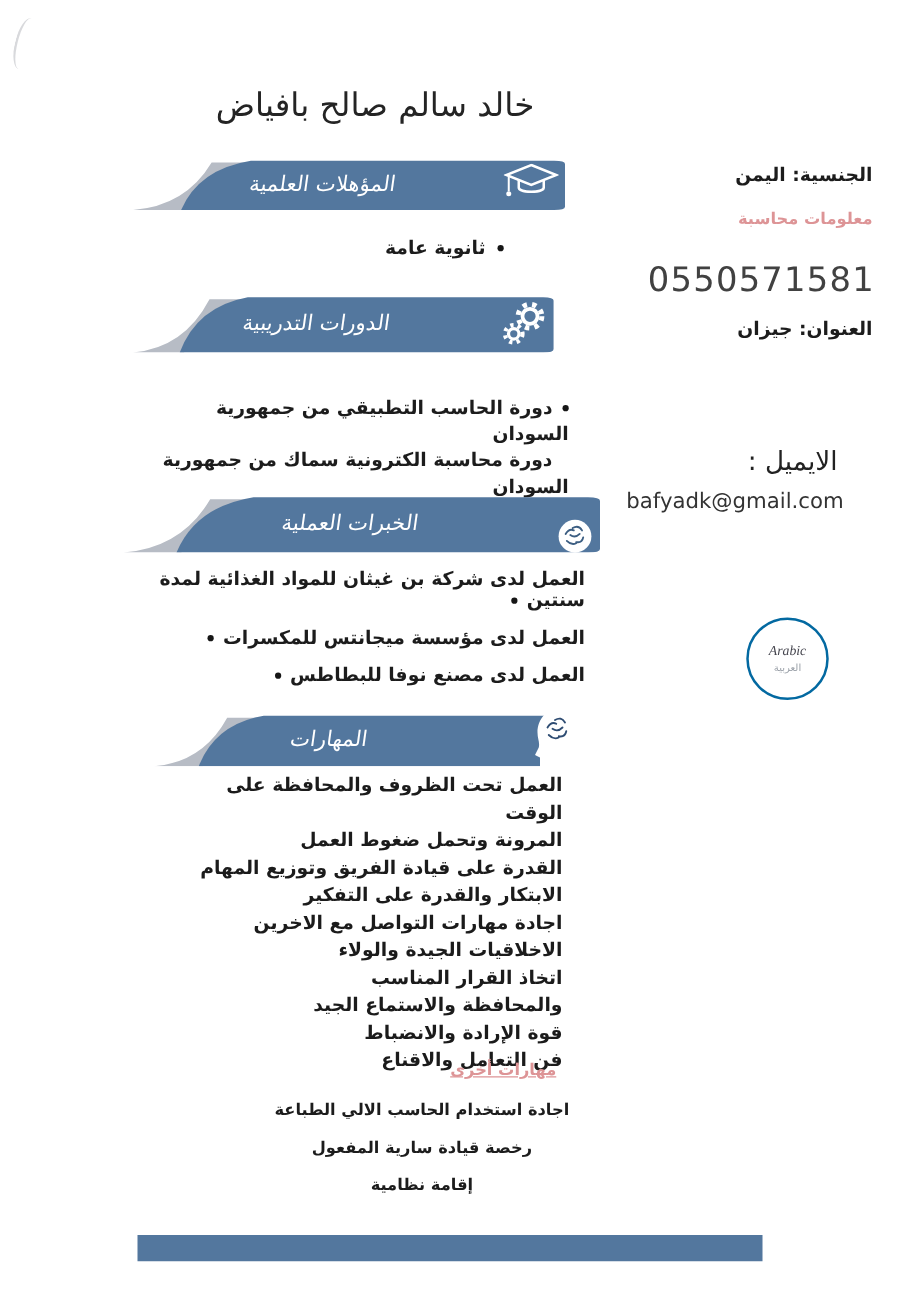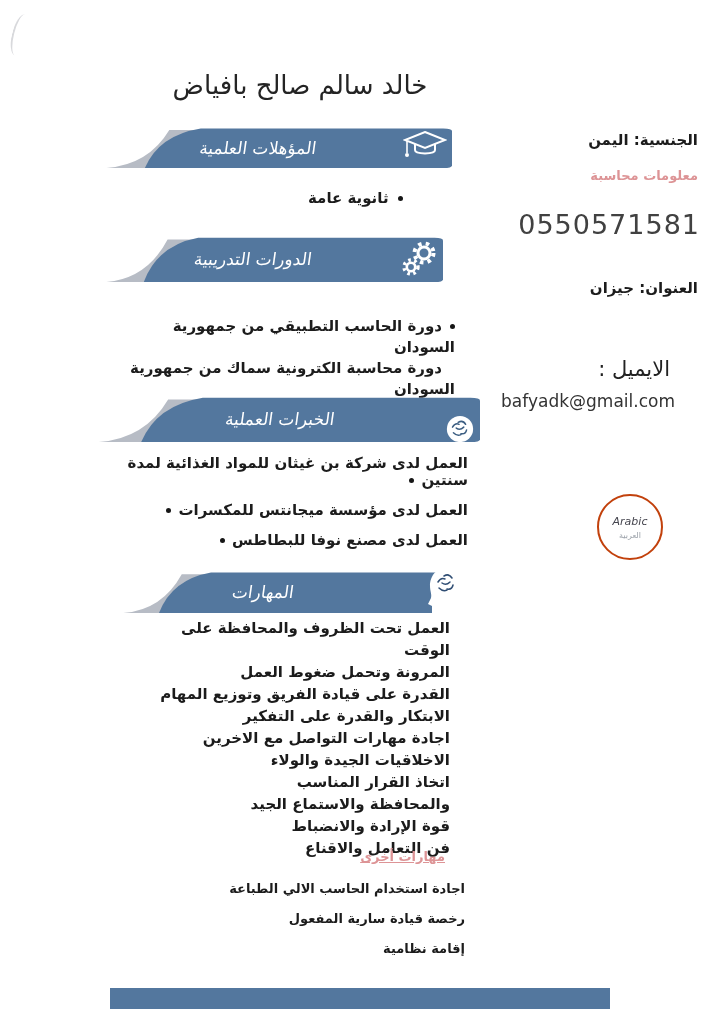--- a/index.html
+++ b/index.html
@@ -47,29 +47,29 @@
   .exp .line{display:block;margin-bottom:13px;}
   .exp .dot{margin-right:7px;margin-bottom:2px;}
   .skills{
     right:270px;top:617px;width:320px;text-align:right;direction:rtl;
     font-size:15px;font-weight:700;line-height:22px;color:#1b1b1b;
   }
   .other-heading{
     right:275px;top:849px;font-size:13px;font-weight:700;direction:rtl;
   }
   .other-items{
-    left:210px;top:880px;width:255px;direction:rtl;
+    left:210px;top:880px;width:255px;text-align:center;direction:rtl;
     font-size:13px;font-weight:700;line-height:17px;
   }
   .other-items .line{margin-bottom:13px;}
   
   .nationality{right:22px;top:131px;font-size:15px;font-weight:700;direction:rtl;}
   .contact-heading{right:22px;top:168px;font-size:13px;font-weight:700;direction:rtl;}
   .phone{right:20px;top:209px;font-size:27px;font-weight:400;color:#414141;direction:ltr;letter-spacing:1px;}
-  .address{right:22px;top:279px;font-size:15px;font-weight:700;direction:rtl;}
+  .address{right:22px;top:254px;font-size:15px;font-weight:700;direction:rtl;}
   .email-label{right:50px;top:357px;font-size:21px;font-weight:400;color:#222;direction:rtl;}
   .email-value{right:45px;top:391px;font-size:17px;font-weight:400;color:#333;direction:ltr;}
   .stamp{
     left:597px;top:494px;width:62px;height:62px;border-radius:50%;
     display:flex;flex-direction:column;align-items:center;justify-content:center;gap:3px;
   }
   .stamp .l1{font-size:11px;font-style:italic;color:#45454e;font-weight:400;}
   .stamp .l2{font-size:8px;color:#9aa0a8;direction:rtl;}
   
   .footer-bar{left:110px;top:988px;width:500px;height:21px;}
@@ -80,21 +80,21 @@
 <div class="abs artifact"></div>
 
 <div class="abs cv-name">خالد سالم صالح بافياض</div>
 
 <div class="abs nationality" style="color:#1c1c1c;">الجنسية: اليمن</div>
 <div class="abs contact-heading" style="color:#dd9496;">معلومات محاسبة</div>
 <div class="abs phone">0550571581</div>
 <div class="abs address">العنوان: جيزان</div>
 <div class="abs email-label">الايميل :</div>
 <div class="abs email-value">bafyadk@gmail.com</div>
-<div class="abs stamp" style="border:2px solid #c2410c;">
+<div class="abs stamp" style="border:2px solid #0369a1;font-family:Liberation Serif, serif;">
   <span class="l1">Arabic</span>
   <span class="l2">العربية</span>
 </div>
 
 <div class="ribbon" style="left:103px;top:127px;width:349px;height:41px;">
   <svg class="shape" viewBox="0 0 100 40" preserveAspectRatio="none">
     <path d="M1,40 Q13,37 19,3 L29,3 Q19,12 13,40 Z" fill="#b7bcc5"></path>
     <path d="M12,40 Q16,8 28,1.5 L97.5,1.5 Q100,1.5 100,4 L100,37.5 Q100,40 97.5,40 Z" fill="#53779e"></path>
   </svg>
   <span class="ribbon-title" style="left:55px;width:200px;">المؤهلات العلمية</span>

